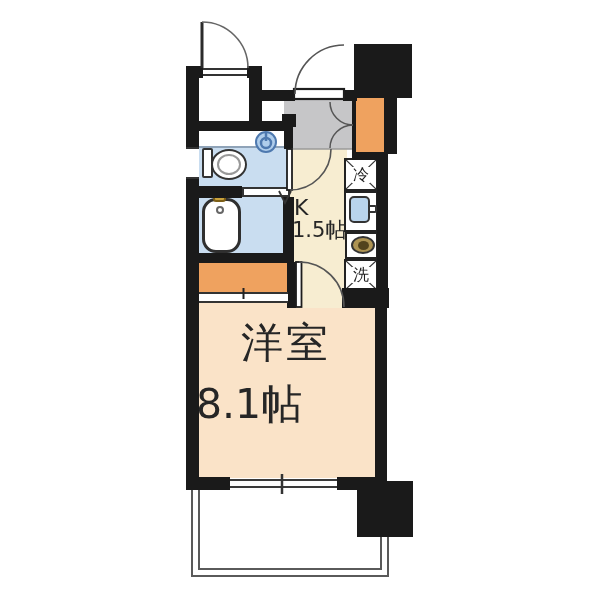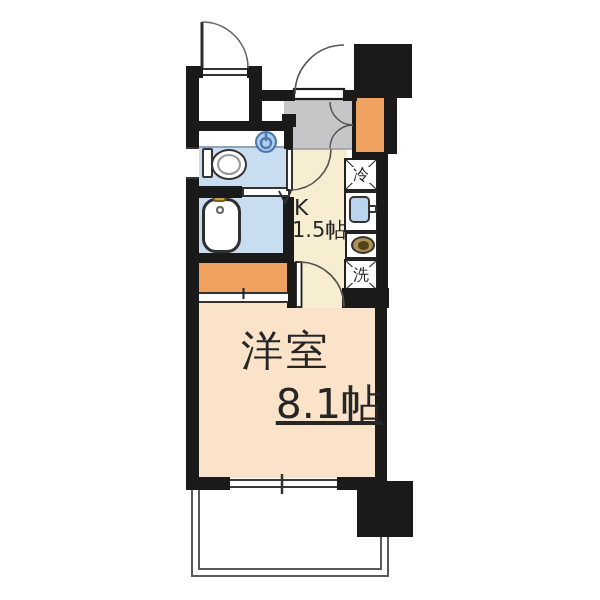--- a/index.html
+++ b/index.html
@@ -91,22 +91,22 @@
   <div class="wall" style="left:192px;top:477px;width:38px;height:13px;"></div>
   <div class="wall" style="left:337px;top:477px;width:38px;height:13px;"></div>
   <div class="wall" style="left:357px;top:481px;width:56px;height:56px;"></div>
 
   <div class="abs" style="left:186px;top:147px;width:13px;height:32px;background:#fff;border-top:2px solid #333;border-bottom:2px solid #333;box-sizing:border-box;"></div>
   <div class="abs" style="left:203px;top:68px;width:44px;height:8px;background:#fff;border-top:2px solid #333;border-bottom:2px solid #333;box-sizing:border-box;"></div>
   <div class="abs" style="left:242px;top:187px;width:48px;height:10px;background:#fff;border:2px solid #333;box-sizing:border-box;"></div>
   <div class="abs" style="left:199px;top:292px;width:89px;height:11px;background:#fff;border-top:2px solid #333;border-bottom:2px solid #333;box-sizing:border-box;"></div>
   <div class="abs" style="left:230px;top:479px;width:107px;height:9px;background:#fff;border-top:2px solid #3a3a3a;border-bottom:2px solid #3a3a3a;box-sizing:border-box;"></div>
 
-  <div class="label" style="left:196px;top:328px;width:180px;text-align:center;font-size:42px;letter-spacing:3px;line-height:1.1;">洋室</div>
-  <div class="label" style="left:196px;top:382px;width:186px;text-align:right;font-size:41px;line-height:1.1;text-decoration:underline;">8.1帖</div>
+  <div class="label" style="left:196px;top:320px;width:180px;text-align:center;font-size:42px;letter-spacing:3px;line-height:1.1;">洋室</div>
+  <div class="label" style="left:196px;top:382px;width:186px;text-align:left;font-size:41px;line-height:1.1;">8.1帖</div>
   <div class="label" style="left:294px;top:196px;font-size:22px;line-height:1.05;">K</div>
   <div class="label" style="left:292px;top:219px;font-size:21px;line-height:1.05;">1.5帖</div>
 
   <svg class="abs" style="left:0;top:0;pointer-events:none;" width="600" height="600" viewBox="0 0 600 600">
 
     <line x1="202" y1="22" x2="202" y2="68" stroke="#2b2b2b" stroke-width="3"></line>
     <path d="M202 22 A46 46 0 0 1 248 68" fill="none" stroke="#666" stroke-width="1.6"></path>
 
     <rect x="294" y="89" width="50" height="10" fill="#fff" stroke="#1d1d1d" stroke-width="2.2"></rect>
     <path d="M295 94 A49 49 0 0 1 344 45" fill="none" stroke="#555" stroke-width="1.6"></path>

